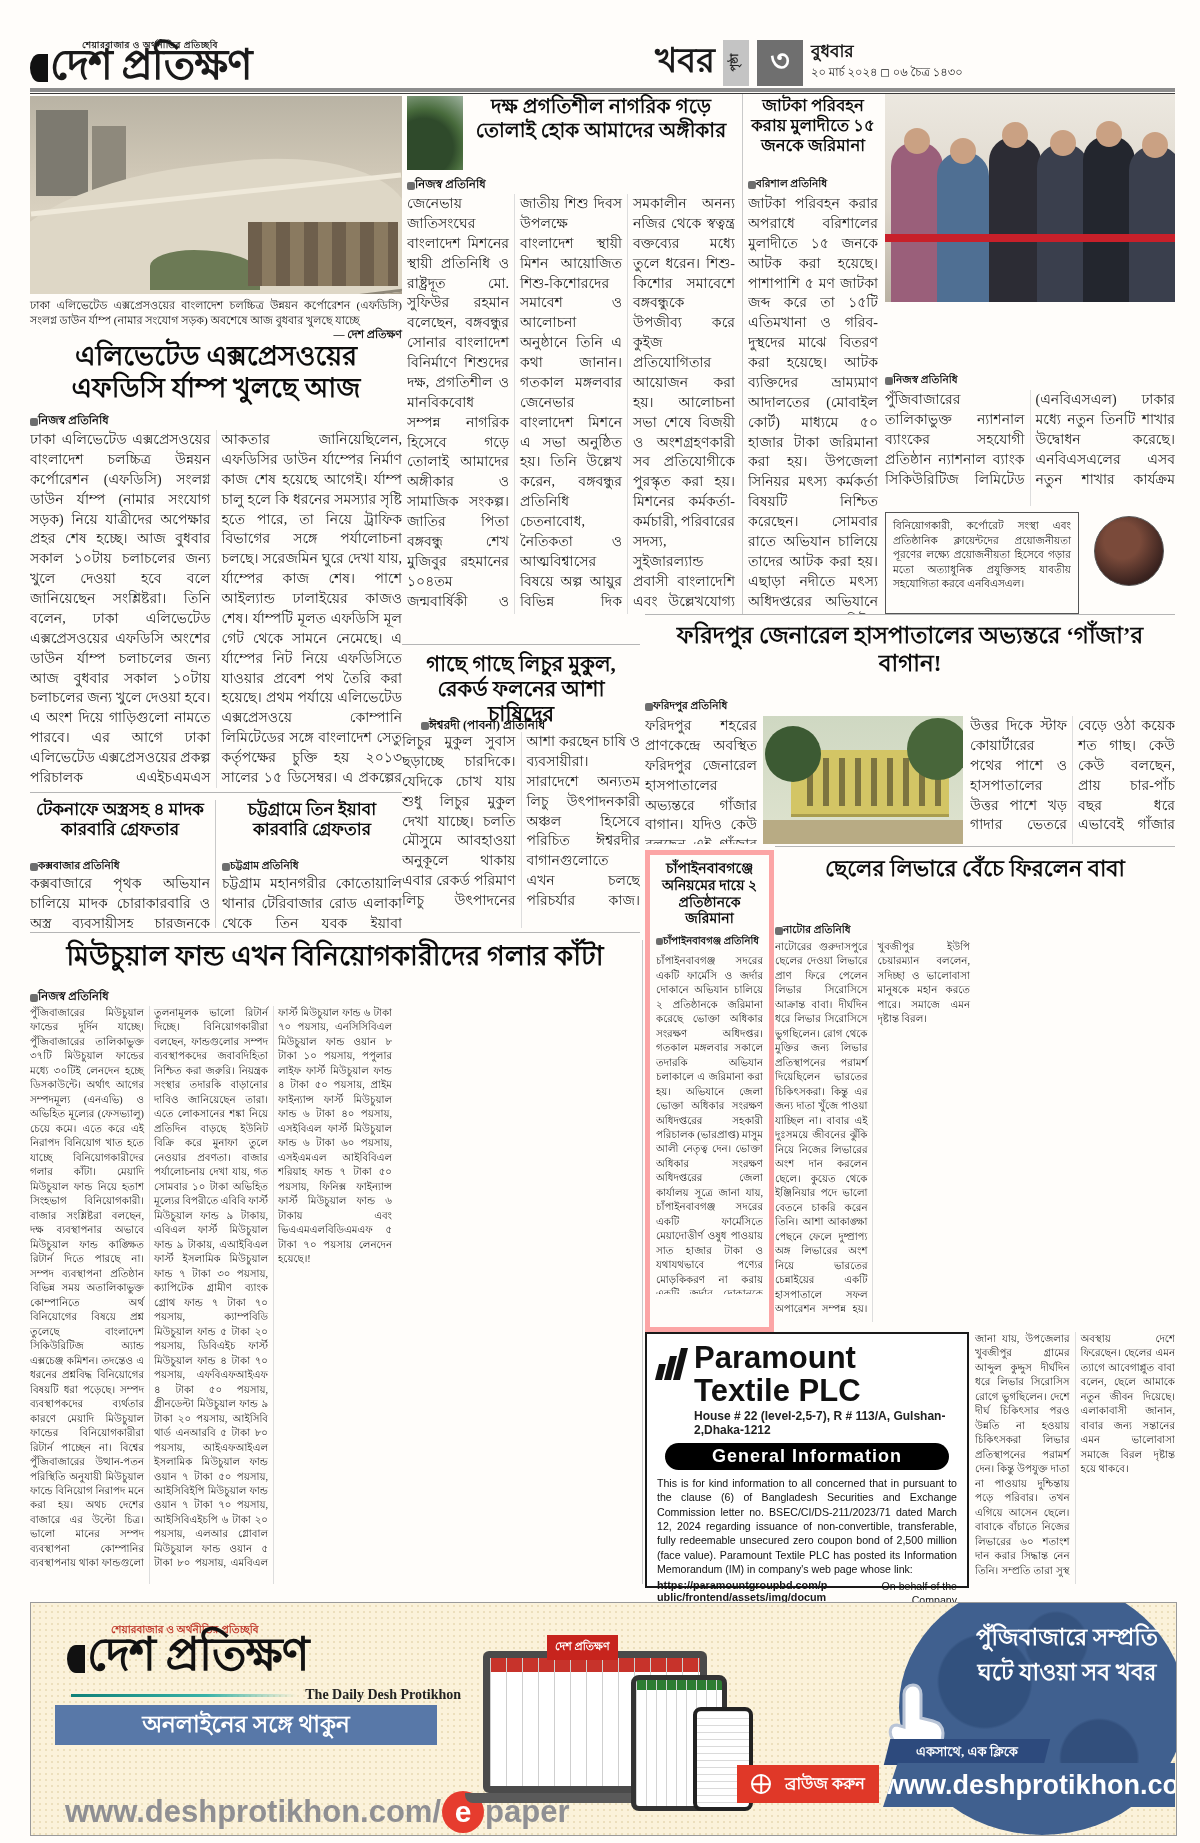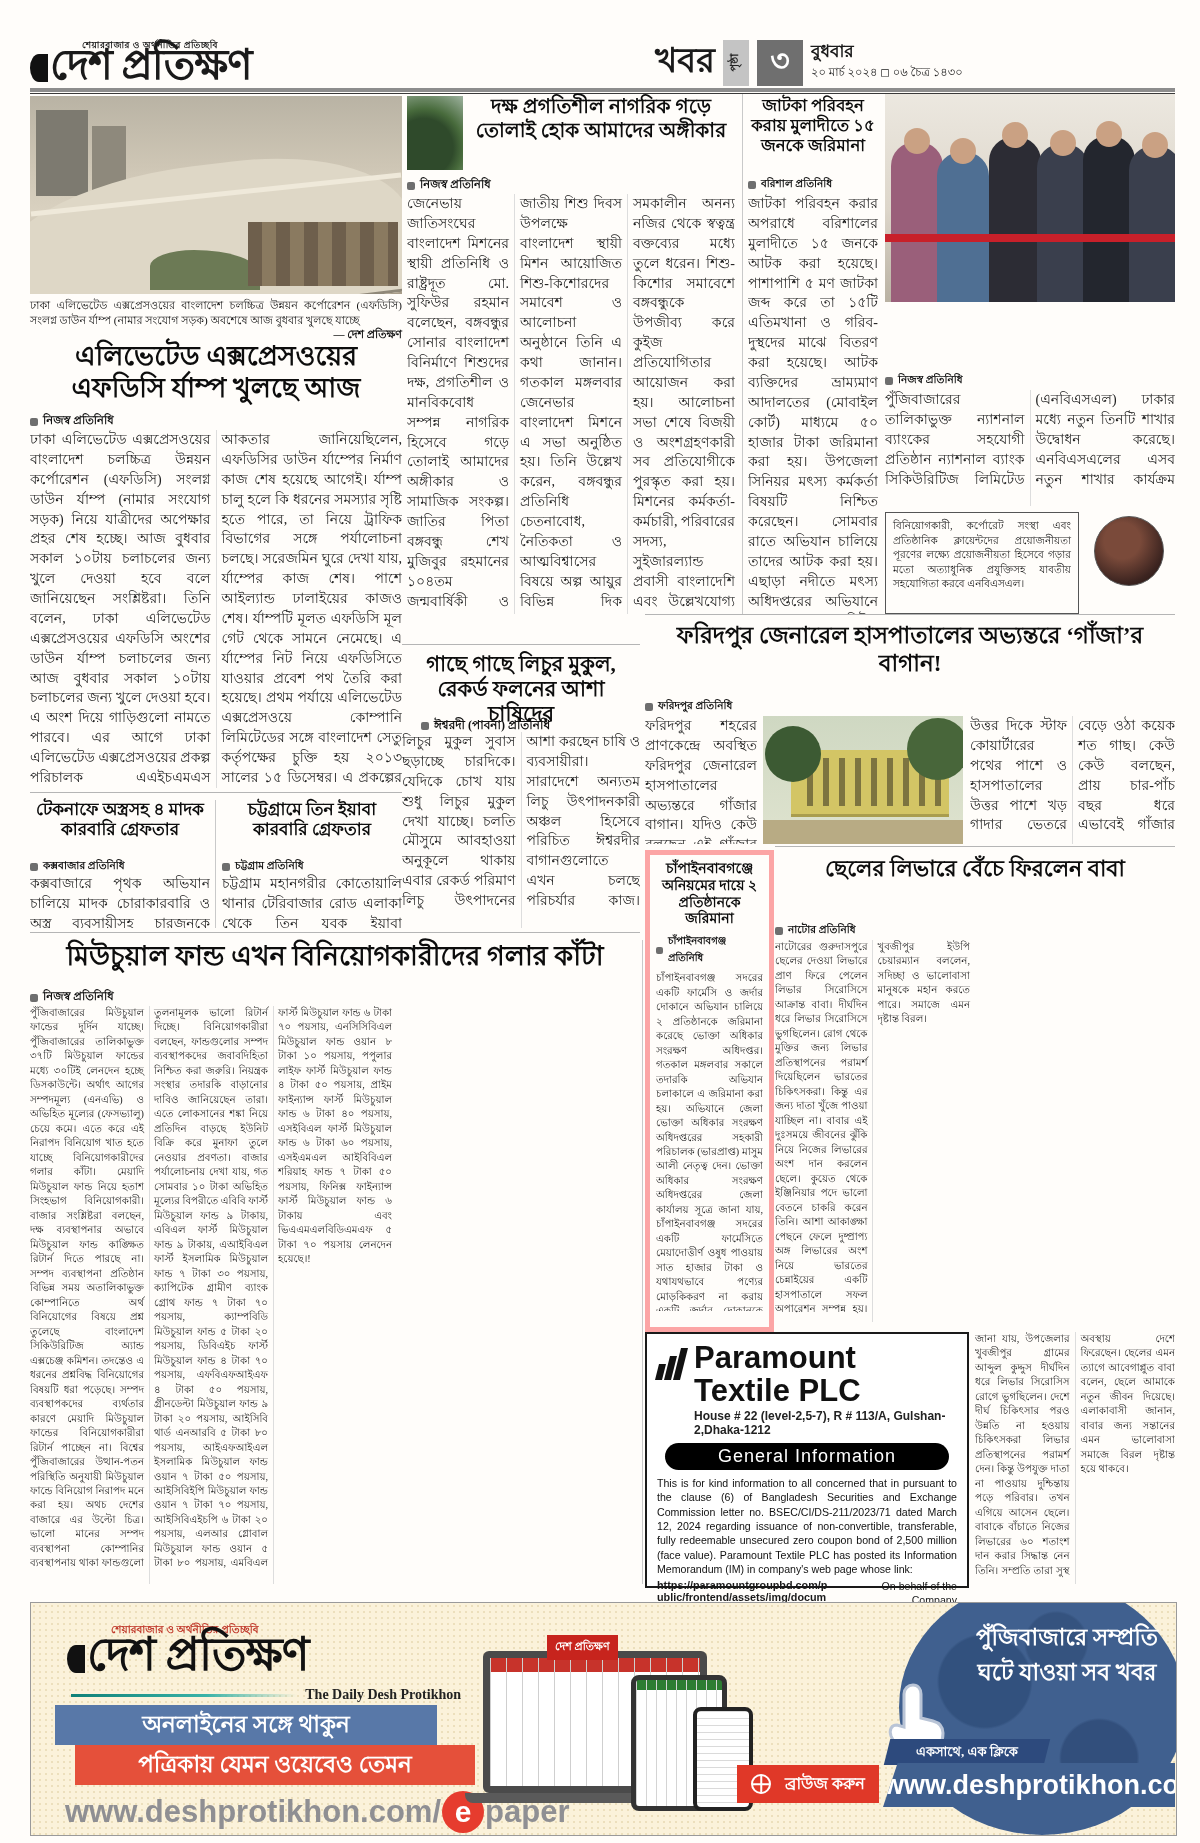--- a/index.html
+++ b/index.html
@@ -2,21 +2,21 @@
 <html><head>
 <meta charset="utf-8">
 <style>
   html,body{margin:0;padding:0;background:#e9e9e9;}
   #page{position:relative;width:1200px;height:1843px;background:#fffdfa;margin:0 auto;
         font-family:"Liberation Serif",serif;color:#1a1a1a;overflow:hidden;}
   .abs{position:absolute;}
   .hl{font-weight:bold;text-align:center;color:#0d0d0d;line-height:1.2;}
   .body-text{font-size:14px;line-height:1.42;text-align:justify;color:#222;
              overflow:hidden;column-fill:auto;column-gap:11px;column-rule:1px solid #ddd;}
-  .byline{font-size:11.5px;font-weight:bold;color:#111;display:flex;align-items:center;gap:5px;}
+  .byline{font-size:11.5px;font-weight:bold;color:#111;display:flex;align-items:center;}
   .byline .dot{width:8px;height:8px;background:#6e6e6e;border-radius:2px;flex:0 0 auto;}
   .caption{font-size:11px;line-height:1.32;color:#111;text-align:justify;}
   .caption .credit{display:block;text-align:right;font-weight:bold;}
   .vrule{position:absolute;width:1px;background:#c9c9c9;}
   .hrule{position:absolute;height:1px;background:#b5b5b5;}
   
   .mast-tagline{font-size:9px;font-weight:bold;letter-spacing:.5px;}
   .mast-logo{font-size:42px;font-weight:bold;letter-spacing:-1px;line-height:1;}
   .logo-mark{display:inline-block;width:18px;height:28px;background:#111;border-radius:50% 0 0 50%;
              vertical-align:-3px;margin-right:2px;}
@@ -61,21 +61,21 @@
   .quote-box{border:1px solid #555;padding:6px 7px;font-size:10.4px;line-height:1.4;text-align:justify;overflow:hidden;}
   .boxed{border:5px solid #fca5a5;padding:6px 6px;}
   
   .ad{border:2px solid #1a1a1a;background:#fff;font-family:"Liberation Sans",sans-serif;padding:8px 10px;}
   .ad-head{display:flex;align-items:flex-start;gap:10px;}
   .ad-bars{display:flex;align-items:flex-end;gap:3px;padding-top:6px;}
   .ad-bars i{display:block;width:7px;background:#111;transform:skewX(-14deg);}
   .ad-company{font-size:31px;font-weight:bold;color:#111;line-height:1.05;}
   .ad-address{font-size:12px;font-weight:bold;color:#222;margin-top:2px;}
   .ad-banner{background:#000;color:#fff;border-radius:14px;text-align:center;font-size:18px;
-     font-weight:normal;letter-spacing:1px;padding:3px 0;margin:6px 8px 6px 8px;}
+     font-weight:bold;letter-spacing:1px;padding:3px 0;margin:6px 8px 6px 8px;}
   .ad-body{font-size:10.6px;line-height:1.35;text-align:justify;color:#111;}
   .ad-link{font-weight:bold;word-break:break-all;font-size:10.8px;width:60%;}
   .ad-sign{font-size:10.6px;text-align:right;line-height:1.35;}
   .ad-sign .b{font-weight:bold;}
   .ad-bottom{display:flex;justify-content:space-between;align-items:flex-start;margin-top:3px;gap:8px;}
   
   .bnr{border:1px solid #9a9a9a;background:#fbf2da;
        background-image:radial-gradient(#ecdfbc 1px,transparent 1px);background-size:6px 6px;overflow:hidden;}
   .bnr-tagline{color:#c0392b;font-size:10.5px;font-weight:bold;}
   .bnr-logo{font-size:46px;font-weight:bold;color:#111;letter-spacing:-1px;line-height:1.05;}
@@ -294,21 +294,20 @@
       <span class="bnr-tagline">শেয়ারবাজার ও অর্থনীতির প্রতিচ্ছবি</span>
     </div>
     <div class="abs" style="left:36px;top:28px;">
       <span class="logo-mark" style="background:#111;"></span><span class="bnr-logo">দেশ প্রতিক্ষণ</span>
     </div>
     <div class="abs bnr-subrow" style="left:40px;top:84px;">
       <span class="bnr-line"></span>
       <span class="bnr-sub">The Daily Desh Protikhon</span>
     </div>
     <div class="abs band band-blue" style="left:24px;top:102px;width:382px;"><span>অনলাইনের সঙ্গে থাকুন</span></div>
-    <div class="abs band band-red" style="left:44px;top:142px;width:400px;"><span>পত্রিকায় যেমন ওয়েবেও তেমন</span></div>
     <div class="abs epaper" style="left:34px;top:188px;">
       <span>www.deshprotikhon.com/</span>
         <span class="e-circle">e</span>
         <span>paper</span>
     </div>
 
     <div class="abs laptop" style="left:452px;top:48px;">
       <div class="screen"></div>
         <div class="base"></div>
     </div>

